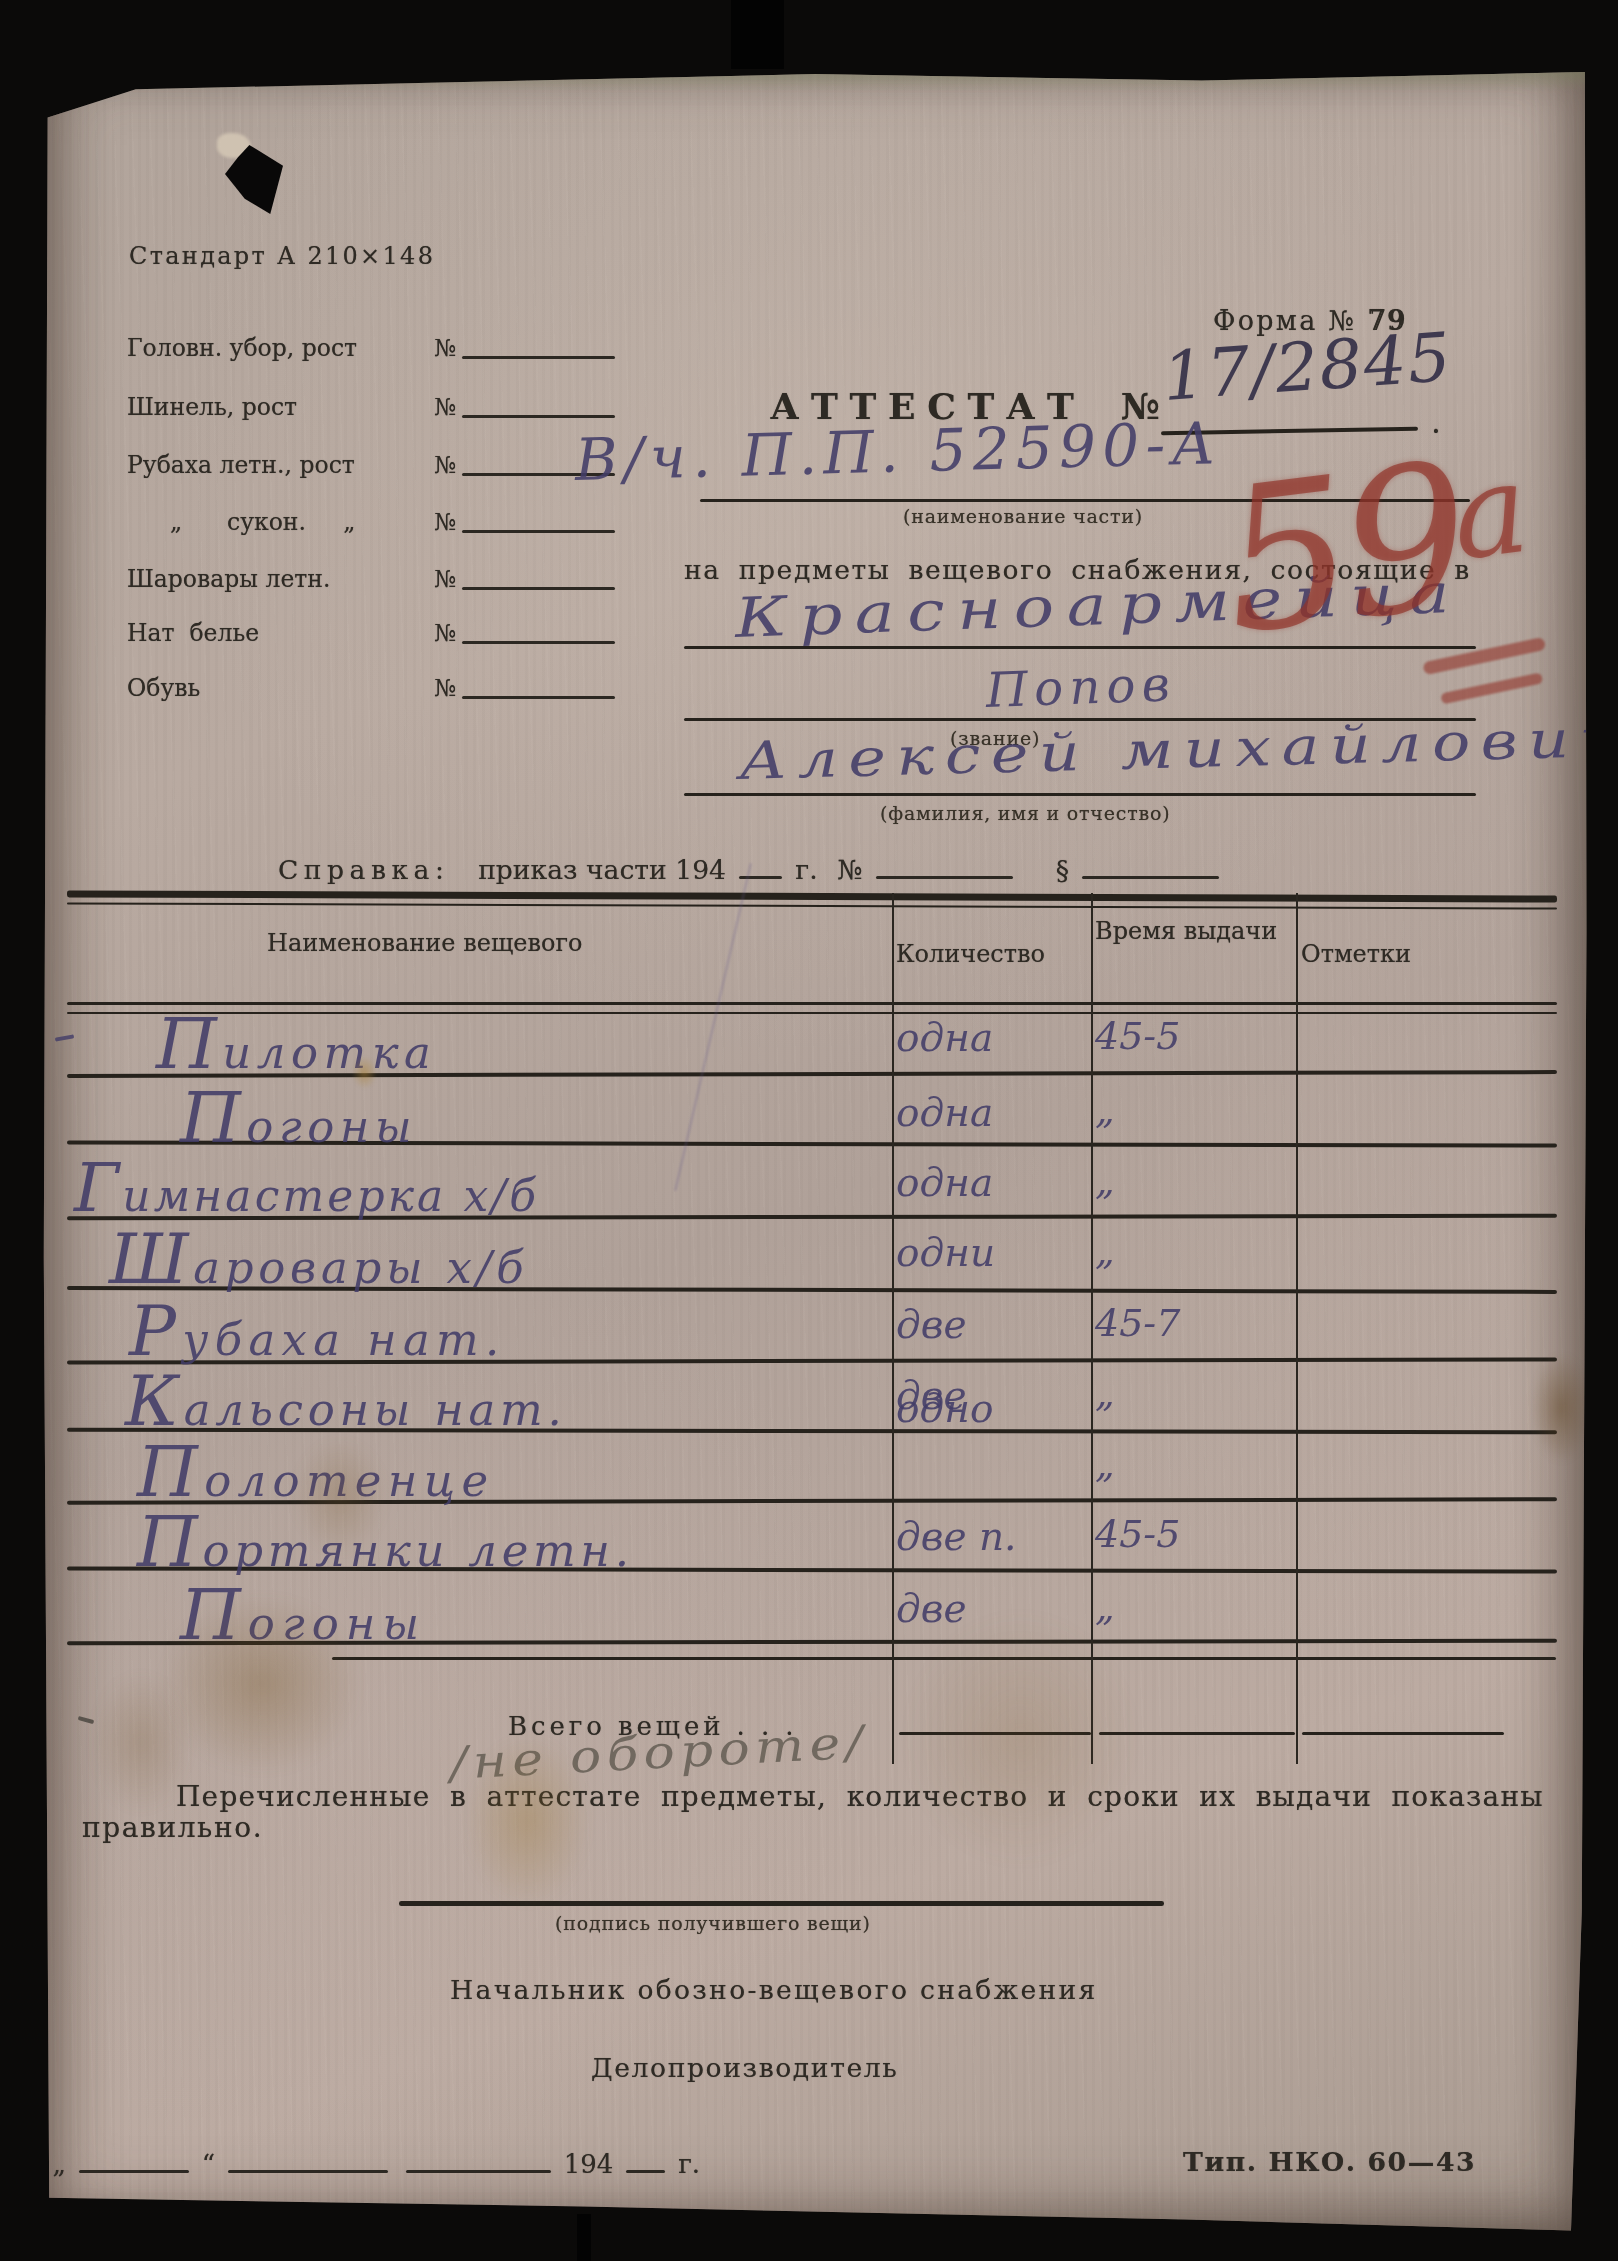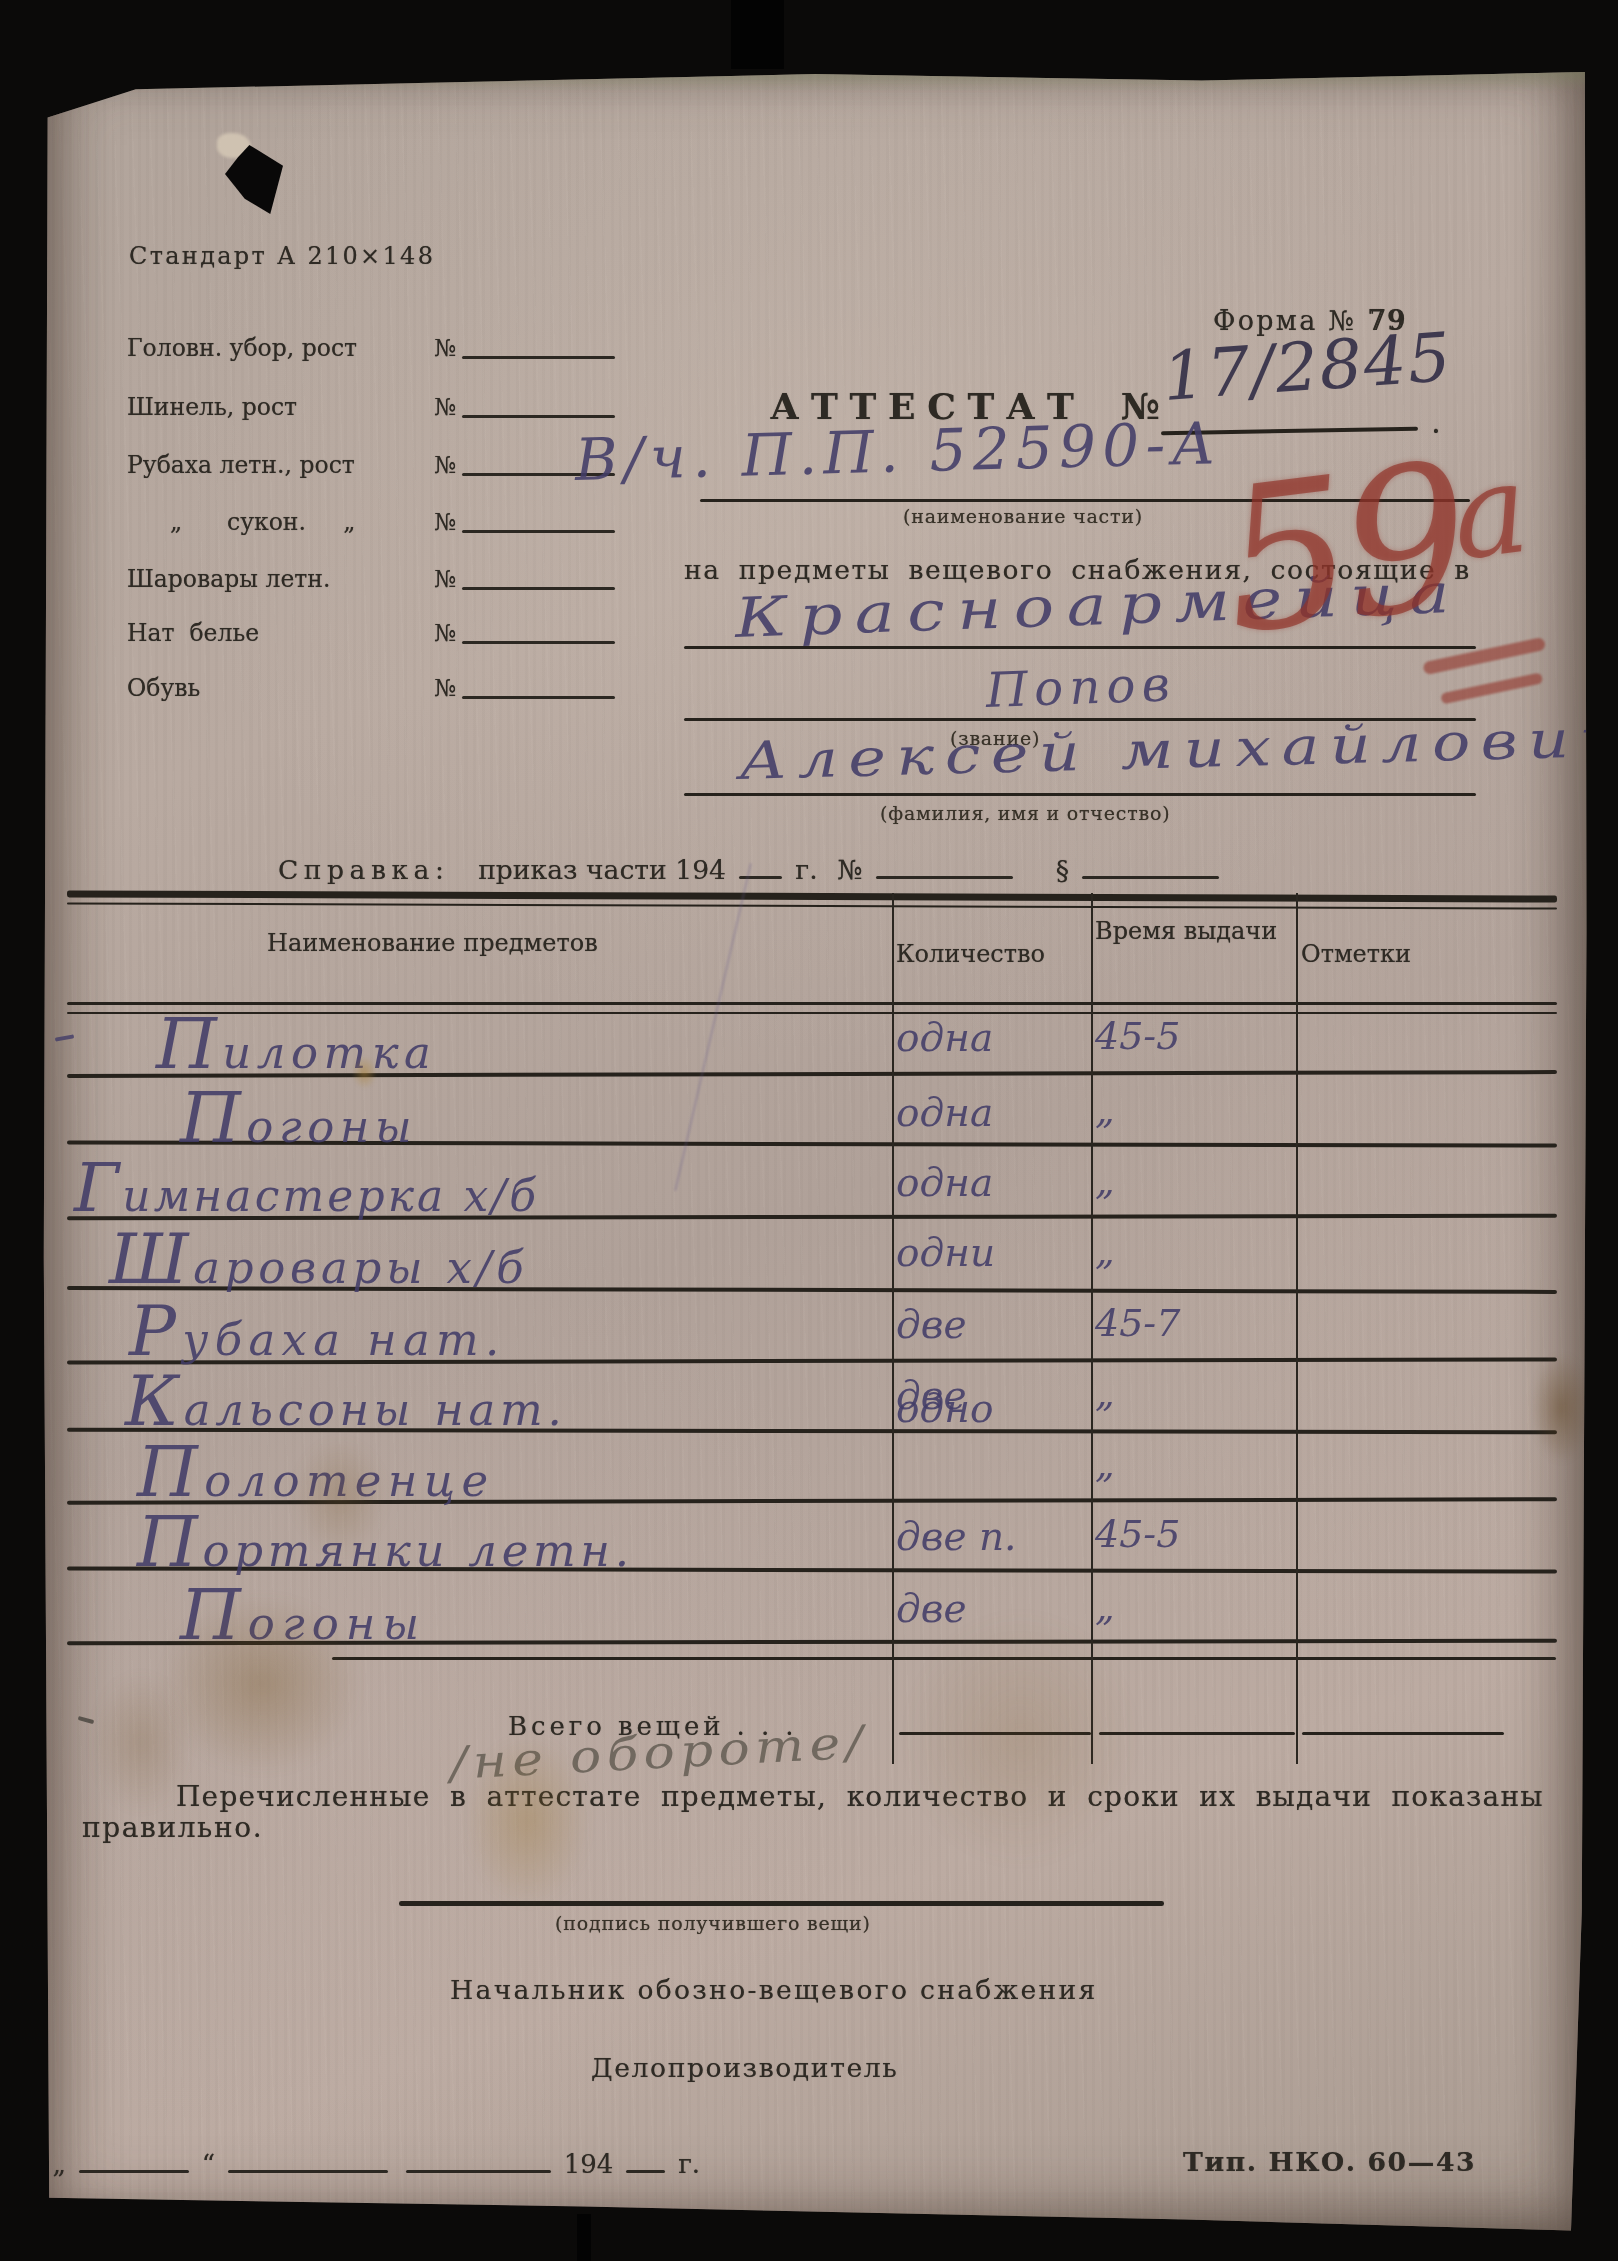--- a/index.html
+++ b/index.html
@@ -124,21 +124,21 @@
       <div class="rline" style="left:23.5px;top:1298px;width:1490px;height:3.9px;transform:rotate(-.12deg);"></div>
       <div class="rline" style="left:23.5px;top:1368px;width:1490px;height:3.9px;transform:rotate(.1deg);"></div>
       <div class="rline" style="left:23.5px;top:1438px;width:1490px;height:3.9px;transform:rotate(-.14deg);"></div>
       <div class="rline" style="left:23.5px;top:1507px;width:1490px;height:3.9px;transform:rotate(.12deg);"></div>
       <div class="rline" style="left:23.5px;top:1579px;width:1490px;height:3.9px;transform:rotate(-.1deg);"></div>
       <div class="rline" style="left:289px;top:1596px;width:1224px;height:3.1px;"></div>
       <div class="vline" style="left:849px;top:832px;height:871px;"></div>
       <div class="vline" style="left:1048px;top:832px;height:871px;"></div>
       <div class="vline" style="left:1253px;top:832px;height:871px;"></div>
 
-      <div class="pt center" style="left:224px;top:868px;font-size:24px;width:469px;">Наименование предметов</div>
+      <div class="pt center" style="left:224px;top:868px;font-size:24px;width:469px;">Наименование вещевого</div>
       <div class="pt center" style="left:853px;top:879px;font-size:24px;width:196px;">Количество</div>
       <div class="pt center" style="left:1052px;top:854px;font-size:24px;width:199px;white-space:normal;line-height:1.35;">Время выдачи</div>
       <div class="pt center" style="left:1258px;top:879px;font-size:24px;width:215px;">Отметки</div>
 
       <div>
         <span class="hw item" style="left:113px;top:948px;font-size:45px;letter-spacing:5.5px;">Пилотка</span>
         <span class="hw center" style="left:853px;top:957px;width:196px;font-size:39px;">одна</span>
         <span class="hw center" style="left:1052px;top:956px;width:199px;font-size:38px;">45-5</span>
       </div>
       <div>

